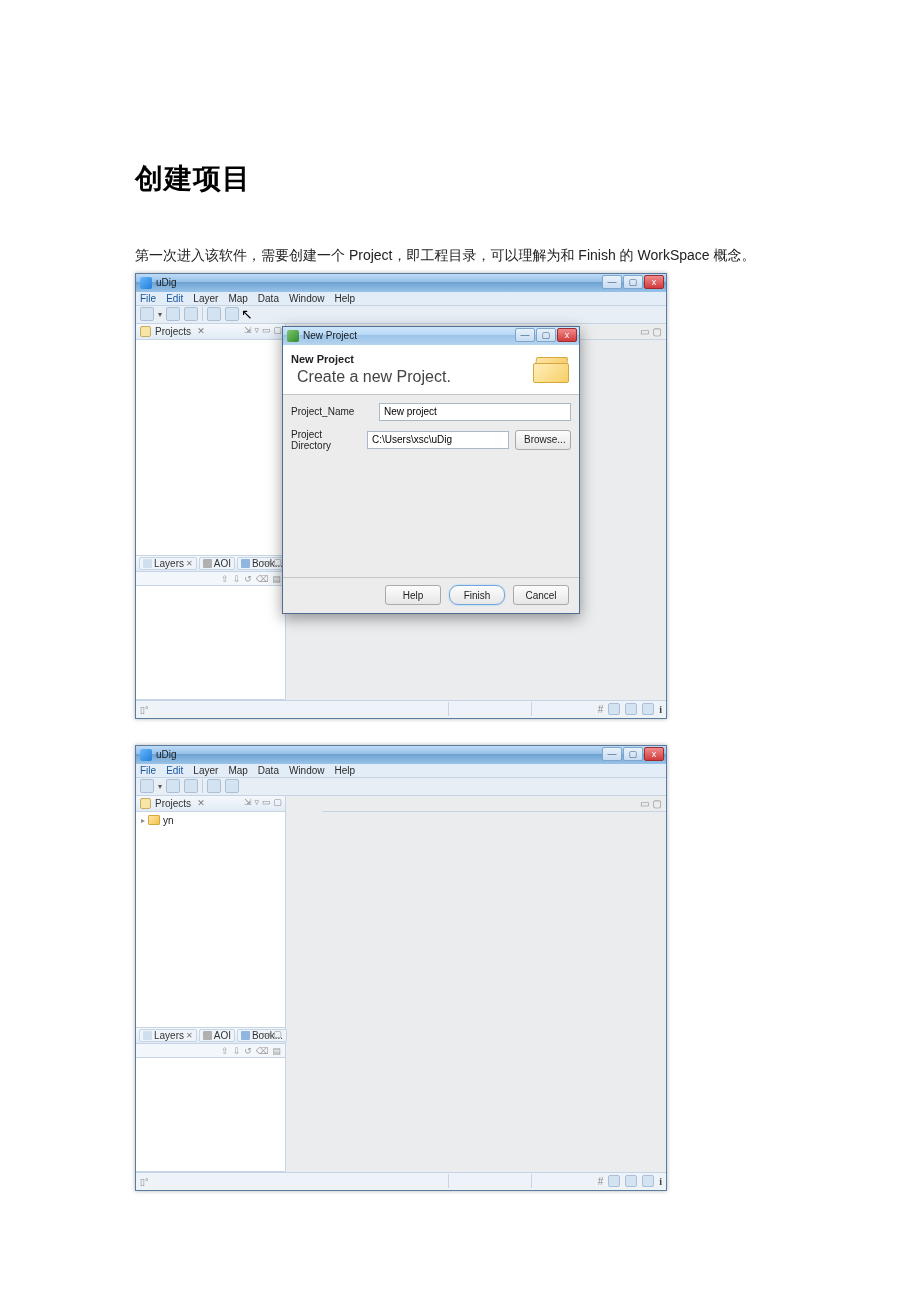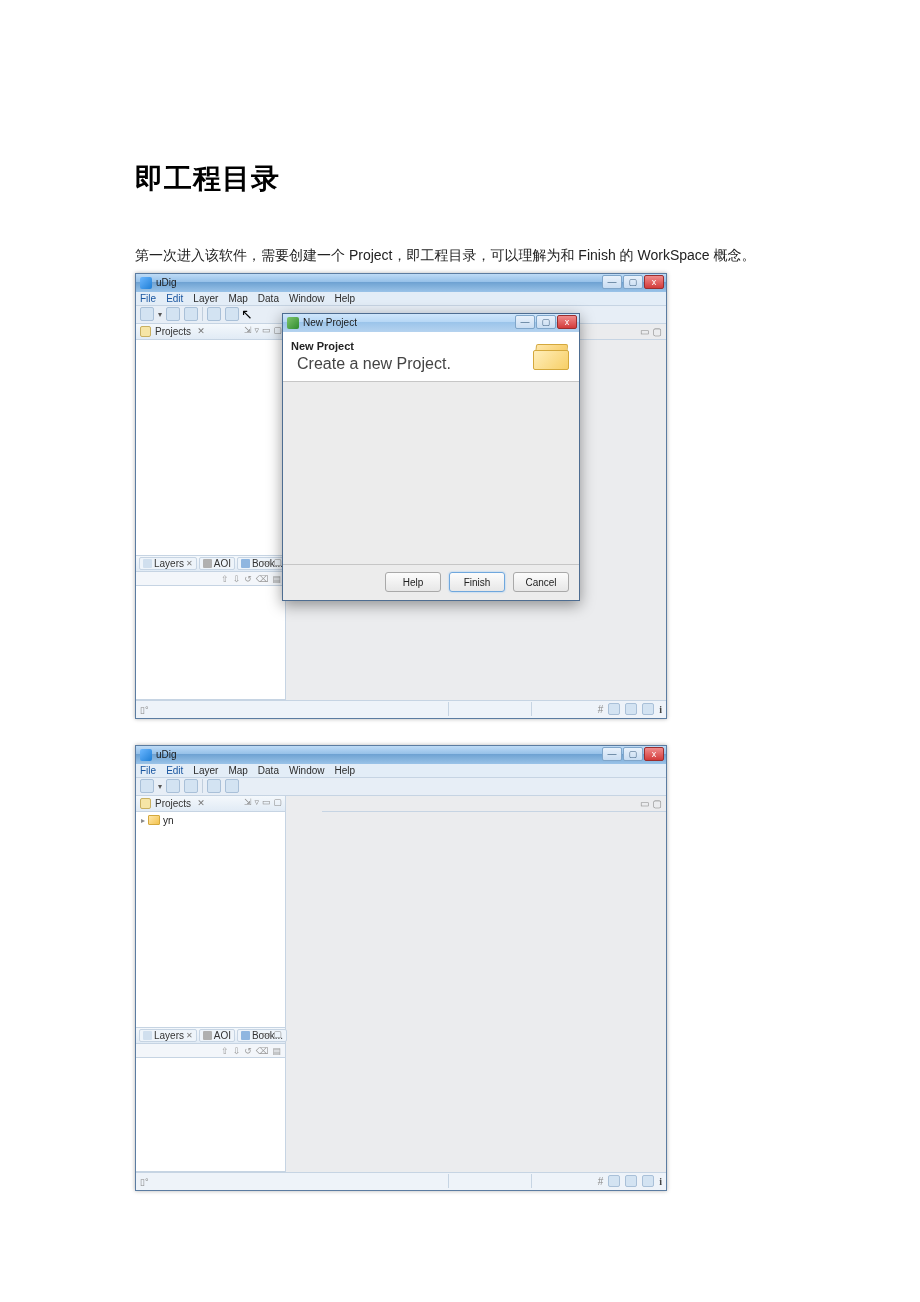--- a/index.html
+++ b/index.html
@@ -214,21 +214,21 @@
     width:12px; height:12px;
     background:#d3e3f2; border:1px solid #a9c0d8; border-radius:2px;
   }
   .center-gap { flex:1; display:flex; }
   .center-gap .g1 { width:50%; border-right:1px solid #c6d4e3; height:14px;}
   .center-gap .g2 { width:28%; border-right:1px solid #c6d4e3; height:14px;}
 
   
   .dialog {
     position: absolute;
-    left: 146px; top: 39px;
+    left: 146px; top: 52px;
     width: 298px; height: 288px;
     border: 1px solid #4e6d91;
     background: #ececec;
     box-shadow: 0 4px 14px rgba(0,0,0,.4);
     z-index: 5;
     display: flex; flex-direction: column;
   }
   .dlg-titlebar {
     height: 18px;
     background: linear-gradient(to bottom,#cfe6fb 0%,#b6d7f5 45%,#9bc4ea 46%,#b5d3ef 100%);
@@ -288,20 +288,21 @@
     background: linear-gradient(to bottom,#fcfcfc,#e7e7e7);
     border: 1px solid #a9a9a9;
     border-radius: 3px;
     font-size: 10px;
     color:#222;
     padding: 0 8px;
   }
   .btn.primary {
     border-color:#6fa7dd;
     box-shadow: 0 0 2px #8fc2f2;
+    border-radius: 9px;
   }
   .dlg-buttons {
     margin-top:auto;
     border-top:1px solid #c6c6c6;
     background:#ececec;
     height: 36px;
     display:flex; align-items:center; justify-content:flex-end;
     gap: 8px; padding: 0 10px;
   }
 
@@ -322,21 +323,21 @@
   .tree-item .twisty { color:#888; font-size:8px; }
   .tree-item .pico {
     width:12px;height:10px;
     background:linear-gradient(135deg,#ffe6a8,#f3c34f);
     border:1px solid #d4a83c; border-radius:1px;
   }
 </style>
 </head>
 <body>
 
-<h1>即工程目录</h1>
+<h1>创建项目</h1>
 <p class="desc">第一次进入该软件，需要创建一个 Project，即工程目录，可以理解为和 Finish 的 WorkSpace 概念。</p>
 
 <div class="win7-window" style="position:relative;">
   <div class="win7-titlebar dark">
     <div class="title-icon"></div>
     <span class="title-text">uDig</span>
     <div class="win-controls">
       <div class="win-btn">—</div>
       <div class="win-btn">▢</div>
       <div class="win-btn close">x</div>
@@ -449,20 +450,31 @@
     <div class="dlg-header">
       <div class="dh-text">
         <div class="dh-title">New Project</div>
         <div class="dh-sub">Create a new Project.</div>
       </div>
       <div class="folder-icon">
         <div class="back"></div>
           <div class="front"></div>
       </div>
     </div>
+    <div class="dlg-body">
+      <div class="form-row">
+        <span class="lbl">Project_Name</span>
+        <input type="text" value="New project" style="">
+      </div>
+      <div class="form-row">
+        <span class="lbl">Project Directory</span>
+        <input type="text" value="C:\Users\xsc\uDig" style="">
+        <button class="btn">Browse...</button>
+      </div>
+    </div>
     <div class="dlg-buttons">
       <button class="btn">Help</button>
       <button class="btn primary">Finish</button>
       <button class="btn">Cancel</button>
     </div>
   </div>
 
 </div>
 
 <div class="win7-window">

